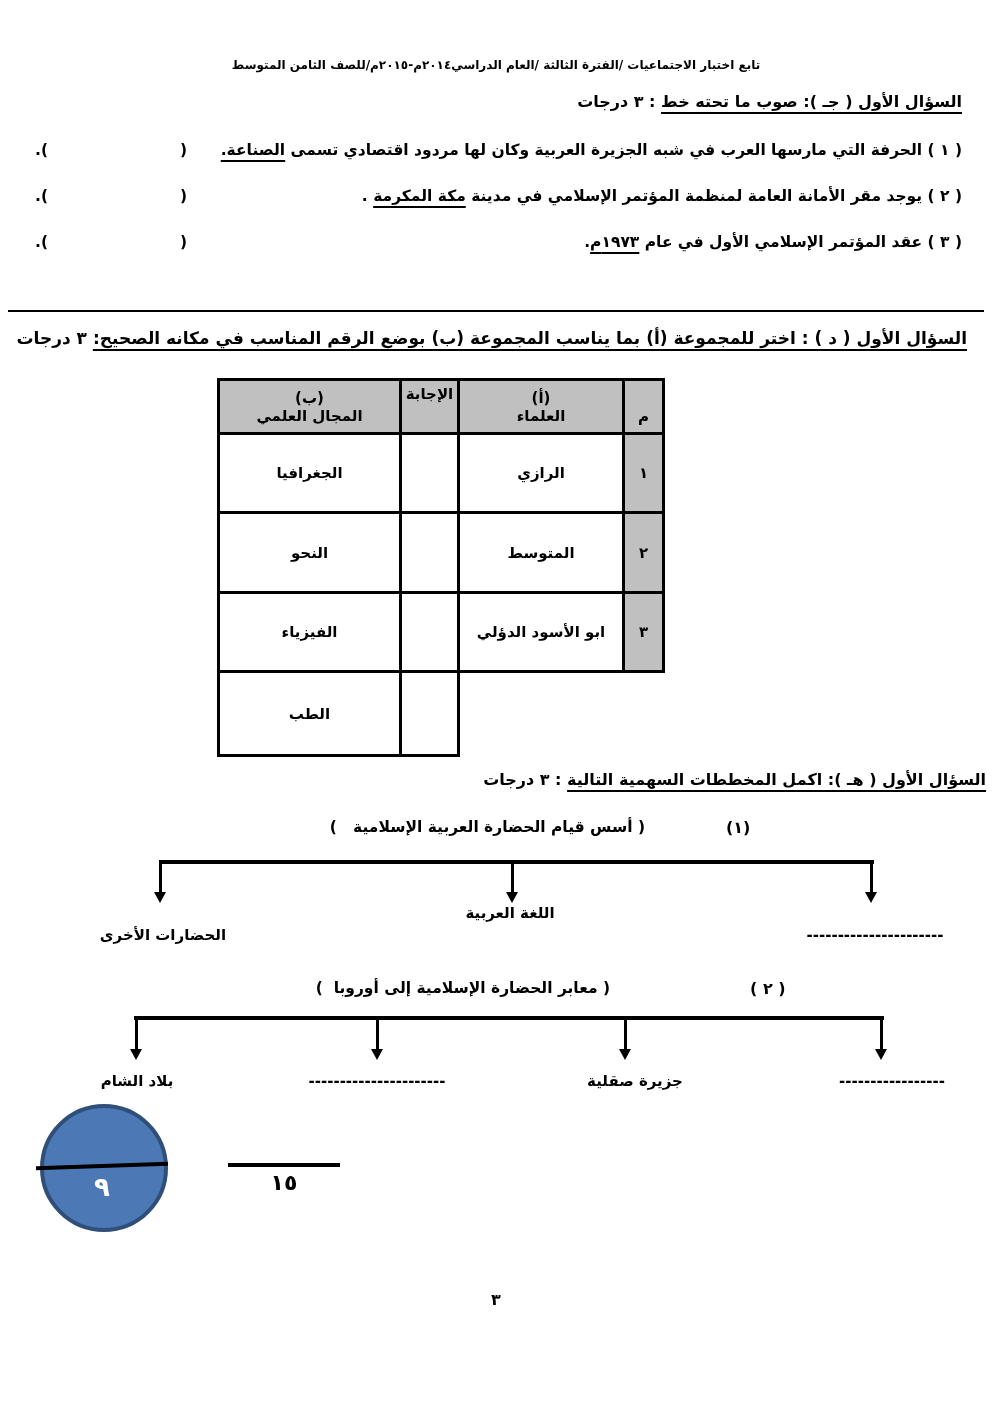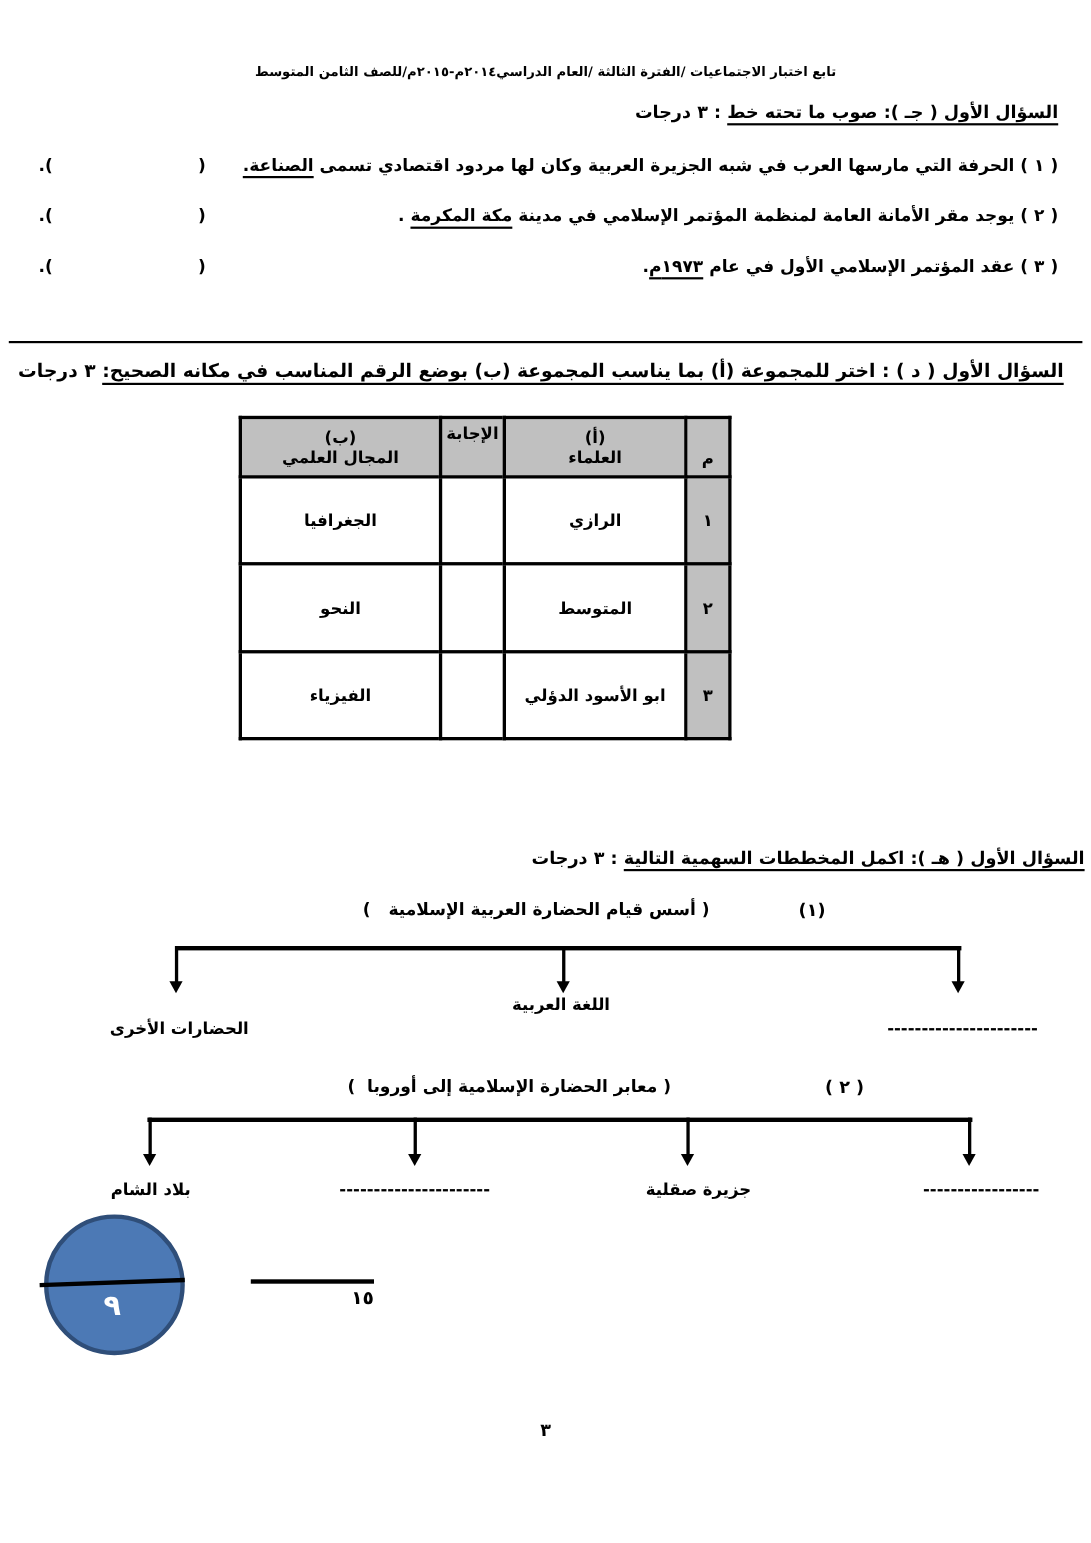--- a/index.html
+++ b/index.html
@@ -34,21 +34,21 @@
   .hline{background:#000;height:4px;}
   .stem{width:2.5px;background:#000;}
   .ahead{width:0;height:0;border-left:6px solid transparent;border-right:6px solid transparent;border-top:11px solid #000;}
   .flabel{font-size:15px;text-align:center;white-space:nowrap;}
   .dash{letter-spacing:0;}
   
   #score-circle{border-radius:50%;background:#4C79B5;border:4px solid #2F4E79;box-sizing:border-box;}
   #circle-line{background:#000;height:4px;transform:rotate(-2deg);}
   #score-value{color:#ffffff;font-size:26px;text-align:center;}
   #total-line{background:#000;height:3.5px;}
-  #score-total{font-size:17px;}
+  #score-total{font-size:22px;text-align:center;}
   #page-num{top:1290px;left:0;width:100%;text-align:center;font-size:16px;}
 </style>
 </head>
 <body>
 
 <div id="page">
 
   <div id="doc-header" class="abs">تابع اختبار الاجتماعيات /الفترة الثالثة /العام الدراسي٢٠١٤م-٢٠١٥م/للصف الثامن المتوسط</div>
 
   <div class="abs sec-head" style="top:92px;right:30px;">
@@ -108,20 +108,26 @@
       <td>المتوسط</td>
       <td></td>
       <td>النحو</td>
     </tr>
     <tr style="height:79px;">
       <td class="grey">٣</td>
       <td>ابو الأسود الدؤلي</td>
       <td></td>
       <td>الفيزياء</td>
     </tr>
+    <tr style="height:84px;">
+      <td class="ghost"></td>
+      <td class="ghost"></td>
+      <td></td>
+      <td>الطب</td>
+    </tr>
   </tbody>
     </table>
 
   <div class="abs sec-head" style="top:770px;right:6px;">
     <span class="u">السؤال الأول ( هـ ): اكمل المخططات السهمية التالية</span><span> : ٣ درجات</span>
   </div>
 
   <div class="abs" style="top:818px;left:726px;font-size:16px;">(١)</div>
   <div class="abs" style="top:818px;left:395px;width:250px;text-align:center;font-size:15.5px;white-space:nowrap;">(   أسس قيام الحضارة العربية الإسلامية&nbsp;&nbsp; )</div>
 

